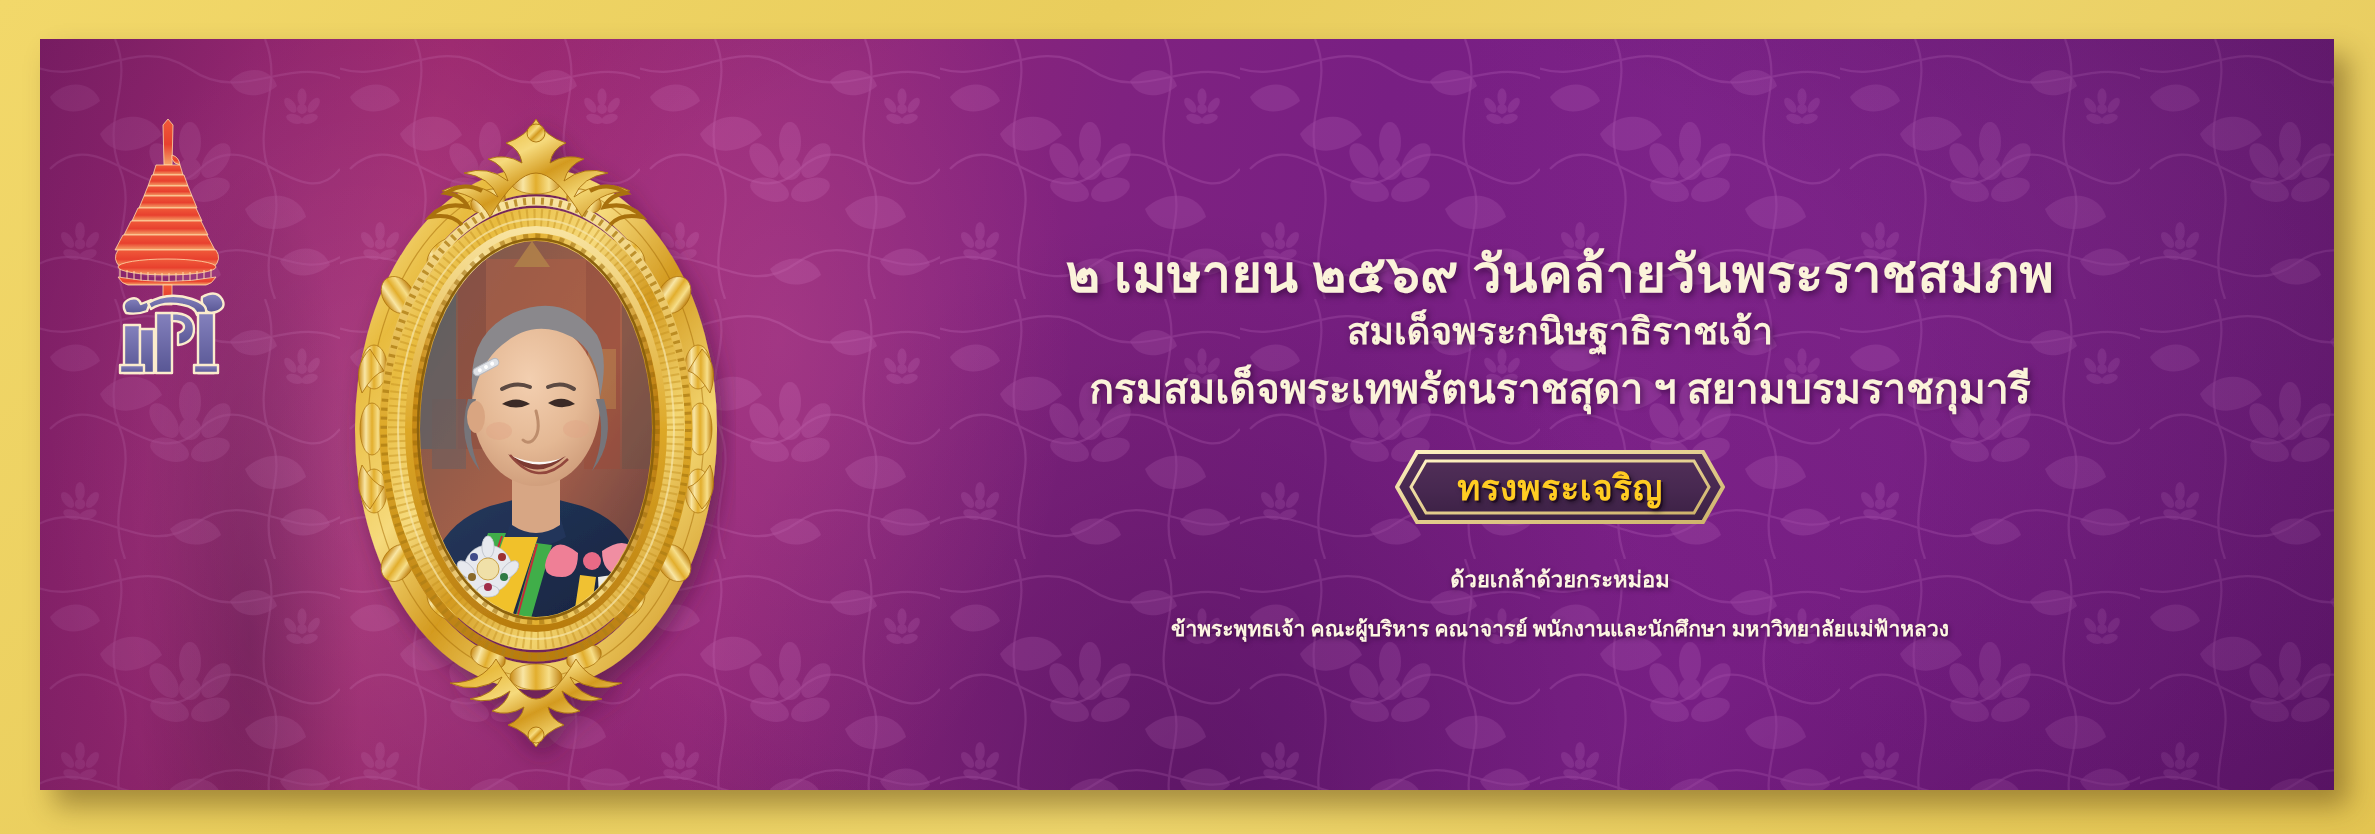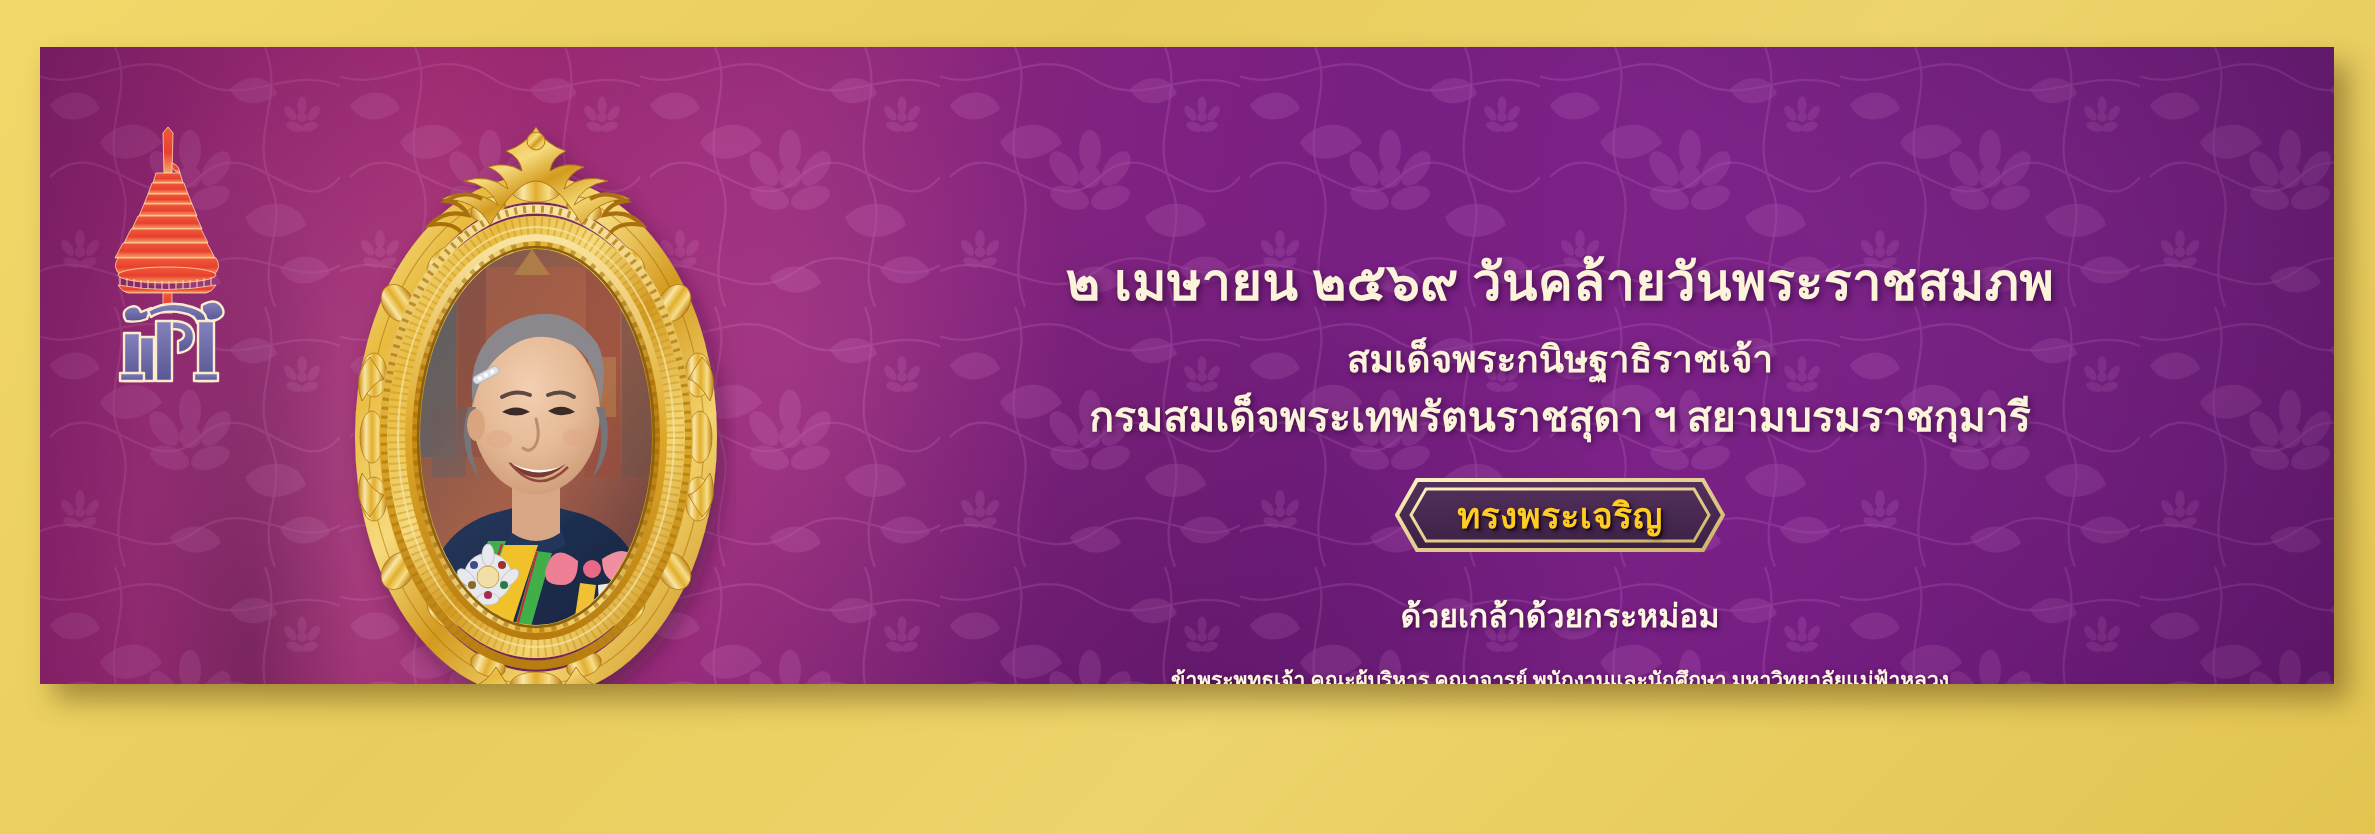--- a/index.html
+++ b/index.html
@@ -13,22 +13,22 @@
   #banner-root {
     position: relative;
     width: 2375px; height: 834px;
     background:
       linear-gradient(135deg, #f2d86a 0%, #e9cd5c 35%, #edd46b 60%, #e3c451 100%);
   }
 
   
   #purple-panel {
     position: absolute;
-    left: 40px; top: 47px;
-    width: 2294px; height: 637px;
+    left: 40px; top: 39px;
+    width: 2294px; height: 751px;
     overflow: hidden;
     box-shadow: 14px 16px 26px rgba(80,55,10,.45);
     background:
       
       radial-gradient(ellipse 520px 760px at 330px 430px, rgba(255,255,255,.10), rgba(255,255,255,0) 62%),
       radial-gradient(ellipse 160px 700px at 210px 600px, rgba(40,0,40,.30), rgba(40,0,40,0) 70%),
       radial-gradient(ellipse 420px 700px at 740px 300px, rgba(255,140,190,.16), rgba(255,140,190,0) 70%),
       radial-gradient(ellipse 700px 820px at 1150px 760px, rgba(30,0,40,.30), rgba(30,0,40,0) 72%),
       radial-gradient(ellipse 900px 900px at 2050px 120px, rgba(150,60,160,.28), rgba(150,60,160,0) 70%),
       
@@ -90,21 +90,21 @@
     line-height: 1.18;
     letter-spacing: .5px;
     text-shadow: 2px 3px 7px rgba(35,0,40,.62);
     white-space: nowrap;
   }
   .headline-2 {
     font-family: "Liberation Serif", "DejaVu Serif", serif;
     font-weight: 700;
     font-size: 37px;
     line-height: 1.45;
-    margin-top: 20px;
+    margin-top: 0;
     text-shadow: 2px 2px 6px rgba(35,0,40,.6);
     white-space: nowrap;
   }
   .headline-3 {
     font-family: "Liberation Serif", "DejaVu Serif", serif;
     font-weight: 700;
     font-size: 41px;
     line-height: 1.3;
     margin-top: 4px;
     text-shadow: 2px 2px 6px rgba(35,0,40,.6);
@@ -126,31 +126,31 @@
     font-size: 35px;
     color: #ffcc22;
     letter-spacing: .5px;
     text-shadow: 2px 2px 0 rgba(30,10,35,.85), 3px 3px 5px rgba(0,0,0,.5);
   }
 
   
   .signoff-1 {
     font-family: "Liberation Serif", "DejaVu Serif", serif;
     font-weight: 700;
-    font-size: 32px;
+    font-size: 22px;
     margin-top: 38px;
     color: #fdf6e2;
     text-shadow: 1px 2px 5px rgba(35,0,40,.6);
     white-space: nowrap;
   }
   .signoff-2 {
     font-family: "Liberation Serif", "DejaVu Serif", serif;
     font-weight: 700;
     font-size: 21px;
-    margin-top: 22px;
+    margin-top: 15px;
     color: #fdf6e2;
     text-shadow: 1px 2px 5px rgba(35,0,40,.6);
     white-space: nowrap;
   }
 </style>
 </head>
 <body>
 
 <div id="banner-root">
 

